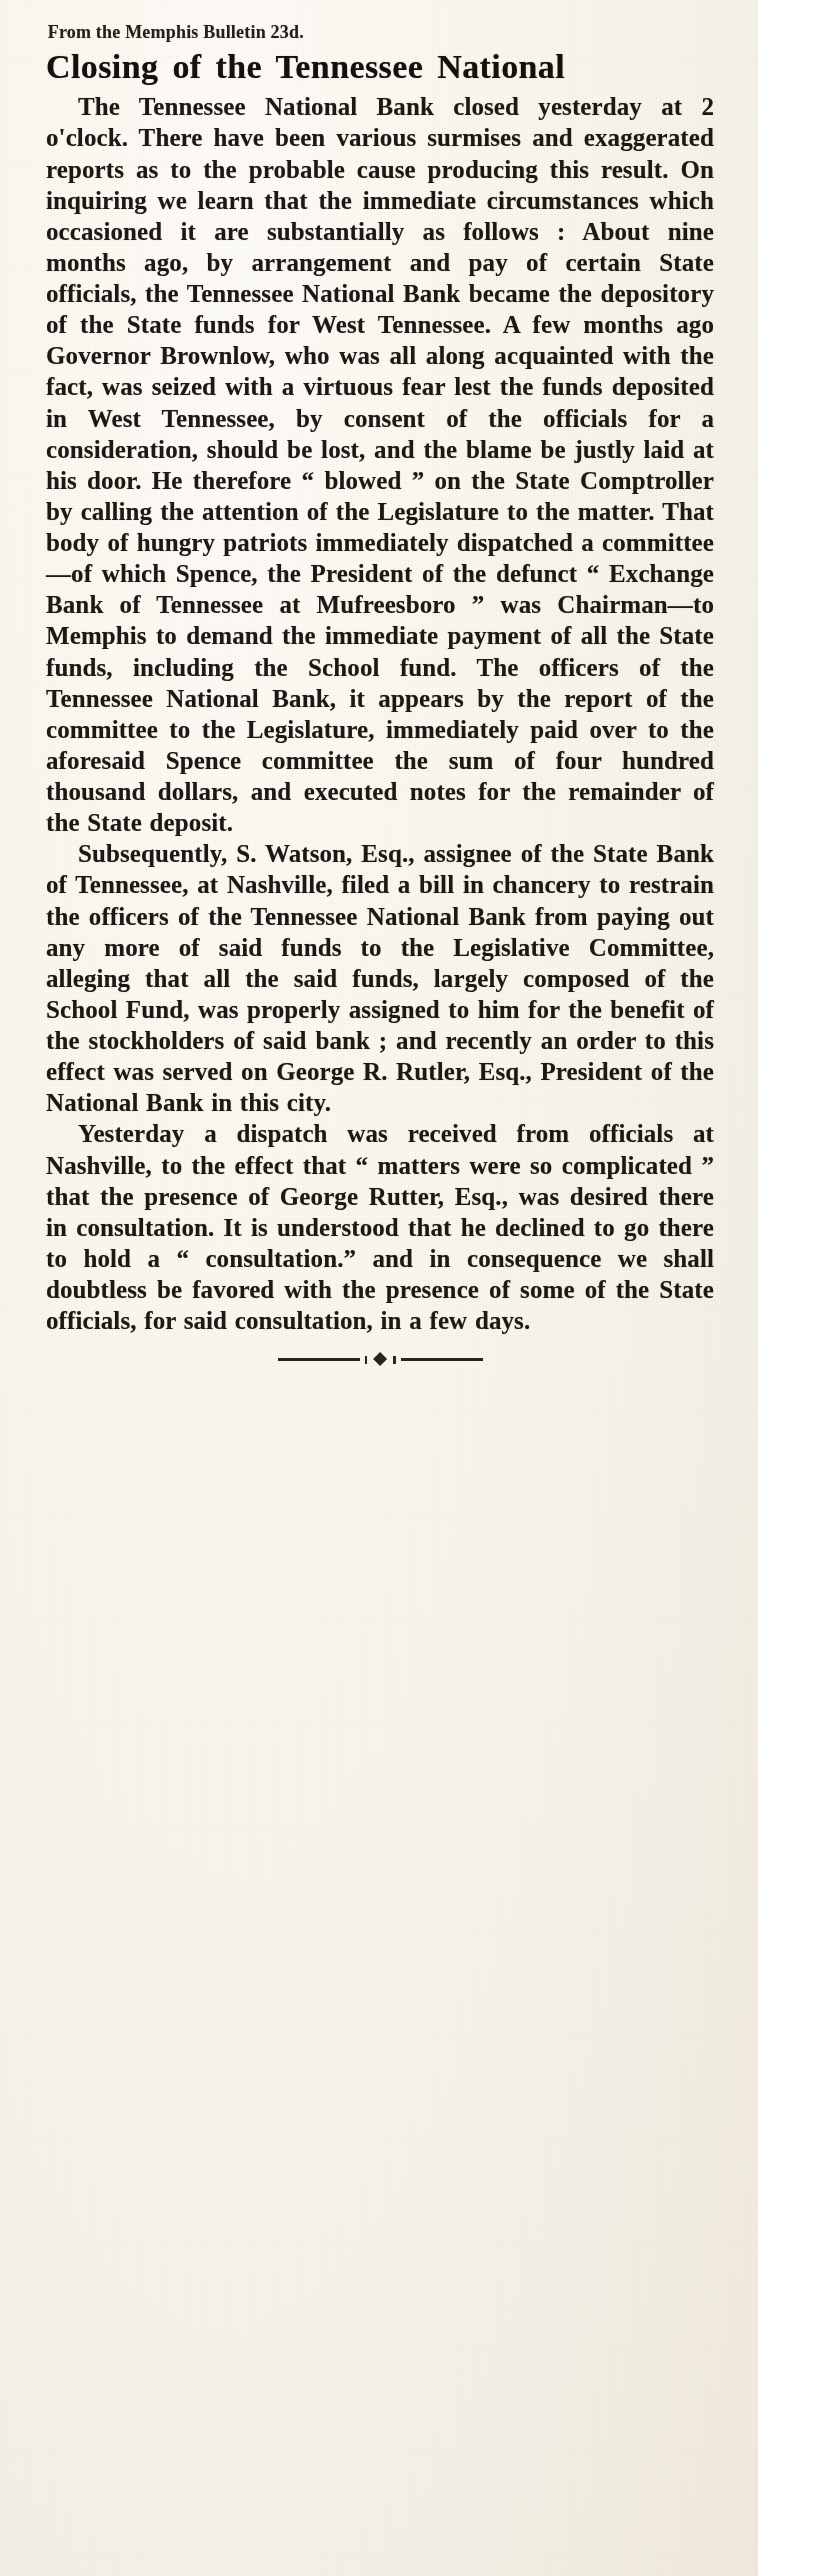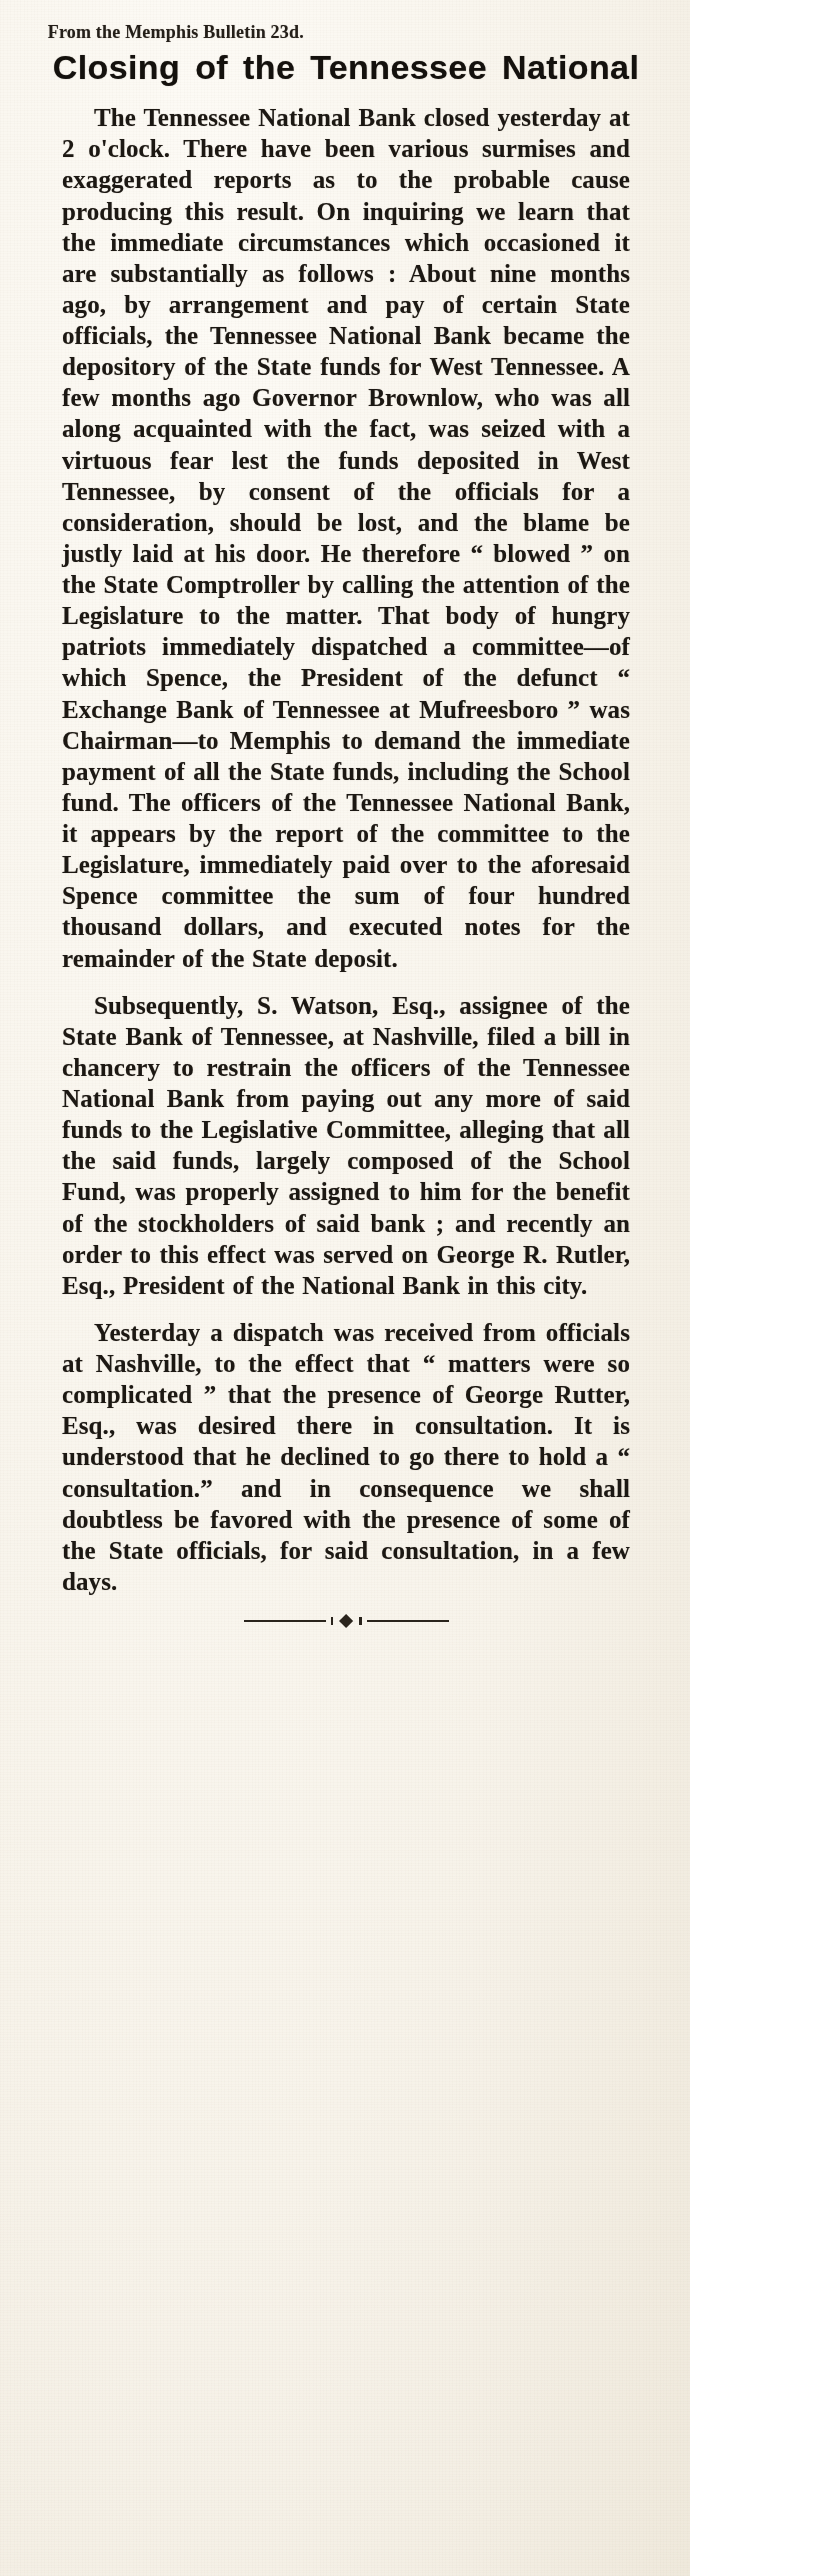--- a/index.html
+++ b/index.html
@@ -8,21 +8,21 @@
     background: #ffffff;
   }
   body {
     width: 830px;
     min-height: 2576px;
     font-family: "Liberation Serif", serif;
     color: #1a1713;
   }
   .page {
     position: relative;
-    width: 690px;
+    width: 758px;
     min-height: 2576px;
     background:
       radial-gradient(ellipse at 30% 10%, #fdfbf6 0%, #f7f3ea 60%, #efe9dc 100%);
     box-sizing: border-box;
     padding: 22px 44px 34px 46px;
     overflow: hidden;
   }
   .paper-noise {
     position: absolute;
     inset: 0;
@@ -39,37 +39,37 @@
   .source-line {
     font-family: "Liberation Serif", serif;
     font-size: 18px;
     font-weight: 700;
     letter-spacing: 0.2px;
     color: #241f19;
     margin: 0 0 5.1px 1.7px;
     text-shadow: 0 0 0.9px rgba(40,30,20,0.35);
   }
   .headline {
-    text-align: center;
-    font-family: Liberation Sans, sans-serif;
+    text-align: left;
+    font-family: Liberation Serif, serif;
     font-weight: 700;
     font-size: 34px;
     line-height: 1.12;
     letter-spacing: 0.4px;
     color: #14110d;
     margin: 1.7px 0 5.1px 0;
     word-spacing: 5.1px;
     text-shadow: 0 0 0.9px rgba(30,22,14,0.5);
   }
   .headline .line2 {
     display: block;
     word-spacing: normal;
   }
   .body-text p {
-    margin: 16px;
+    margin: 0;
     text-align: justify;
     text-justify: inter-word;
     font-size: 25px;
     line-height: 1.245;
     letter-spacing: 0.1px;
     word-spacing: 1.3px;
     text-indent: 32px;
     color: #1c1813;
     text-shadow: 0 0 0.9px rgba(40,30,18,0.35);
     font-weight: 600;

